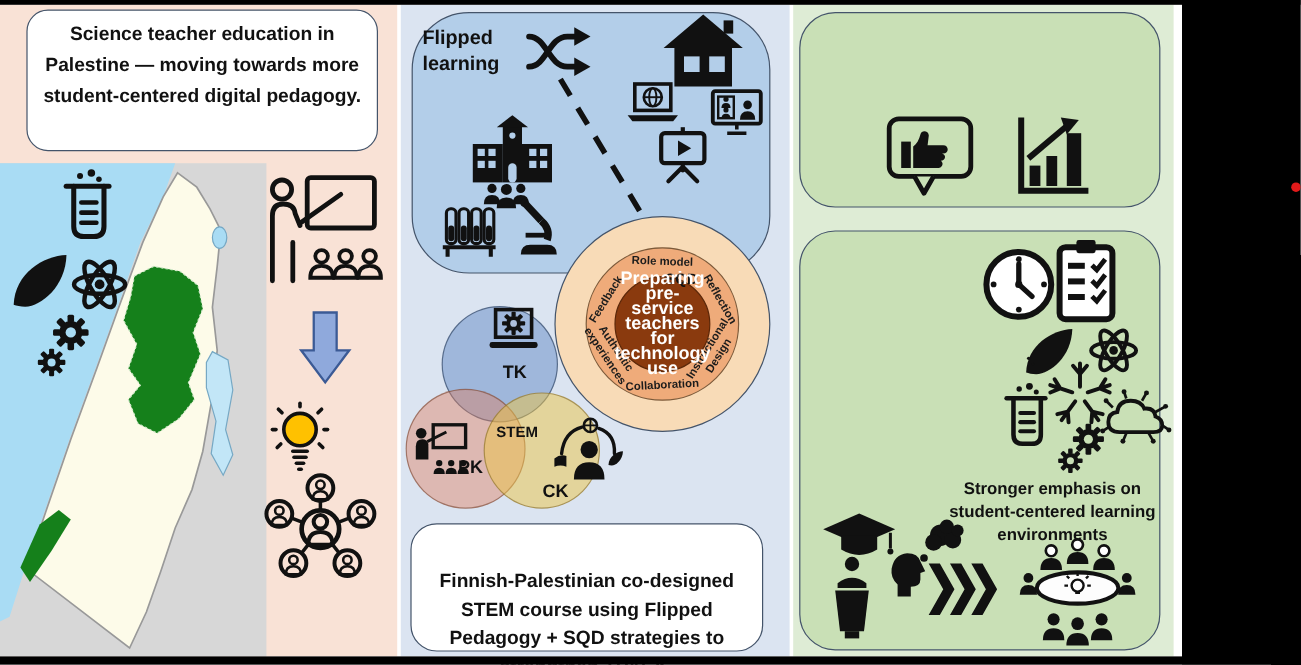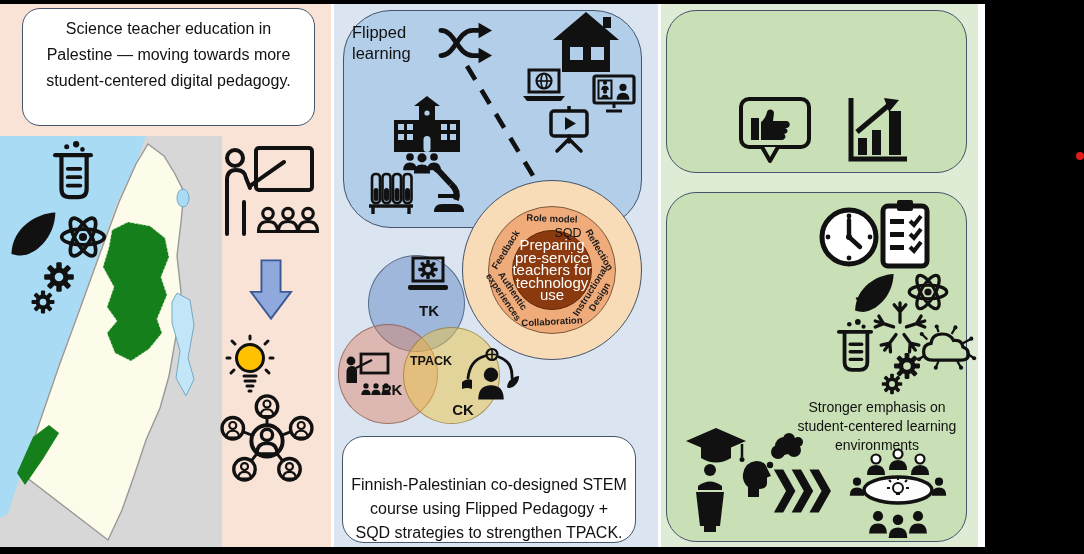--- a/index.html
+++ b/index.html
@@ -1,20 +1,20 @@
 <!DOCTYPE html>
 <html><head>
 <meta charset="utf-8">
 <style>
   html,body{margin:0;padding:0;background:#000;}
   #stage{position:relative;width:1084px;height:554px;background:#fff;overflow:hidden;
          font-family:"Liberation Sans",sans-serif;color:#111;}
   .abs{position:absolute;}
   .ctr{transform:translate(-50%,-50%);}
-  .lbl{font-weight:400;color:#111;text-align:center;line-height:1.35;}
+  .lbl{font-weight:700;color:#111;text-align:center;line-height:1.35;}
   .panel{position:absolute;top:4px;height:543px;}
   .rbox{position:absolute;border:1.6px solid #44546a;box-sizing:border-box;}
   .circ{position:absolute;border-radius:50%;box-sizing:border-box;}
   .ring-lbl{position:absolute;font-size:9.5px;font-weight:600;color:#1c1c1c;text-align:center;
             line-height:10.5px;white-space:nowrap;}
   .ring-lbl.wrap{white-space:normal;}
   svg.ic{position:absolute;overflow:visible;}
 </style>
 </head>
 <body>
@@ -299,21 +299,21 @@
   <svg class="ic" style="left:460px;top:348px" width="58" height="48" viewBox="0 0 58 48">
     <use href="#d-person" fill="#111" transform="translate(31,38) scale(1.5)"></use>
     <path d="M8,30 Q10,12 25,8" stroke="#111" stroke-width="2.8" fill="none" stroke-linecap="round"></path>
     <path d="M52,30 Q53,14 39,9" stroke="#111" stroke-width="2.8" fill="none" stroke-linecap="round"></path>
     <circle cx="32" cy="6.5" r="5.5" fill="none" stroke="#111" stroke-width="2.2"></circle>
     <path d="M26.5,6.5 H37.5 M32,1 V12" stroke="#111" stroke-width="1.5"></path>
     <path d="M2,34 Q7,30 12,32 L12,41 Q7,39 2,41 Z" fill="#111"></path>
     <use href="#d-leaf" transform="translate(53,34) scale(.22)"></use>
   </svg>
   <div class="abs lbl ctr" style="left:463px;top:410px;font-size:15px;font-weight:800;text-align:right;">CK</div>
-  <div class="abs lbl ctr" style="left:431px;top:361px;font-size:12.5px;font-weight:800;">TPACK</div>
+  <div class="abs lbl ctr" style="left:431px;top:361px;font-size:12.5px;font-weight:800;">STEM</div>
 
   <div class="rbox" style="left:342px;top:436px;width:294px;height:107px;border-radius:22px;background:#fff;"></div>
   <div class="abs lbl" style="left:351px;top:444px;width:276px;font-size:16px;line-height:24px;margin-top:29px;">Finnish-Palestinian co-designed STEM course using Flipped Pedagogy + SQD strategies to strengthen TPACK.</div>
 
   <div class="panel" style="left:661px;width:317px;background:#deecd5;"></div>
 
   <div class="rbox" style="left:666px;top:10px;width:301px;height:163px;border-radius:30px;background:#c9e0b6;"></div>
 
   <svg class="ic" style="left:738px;top:96px" width="74" height="70" viewBox="0 0 74 70">
     <rect x="3" y="3" width="68" height="48" rx="8" fill="none" stroke="#111" stroke-width="4"></rect>

